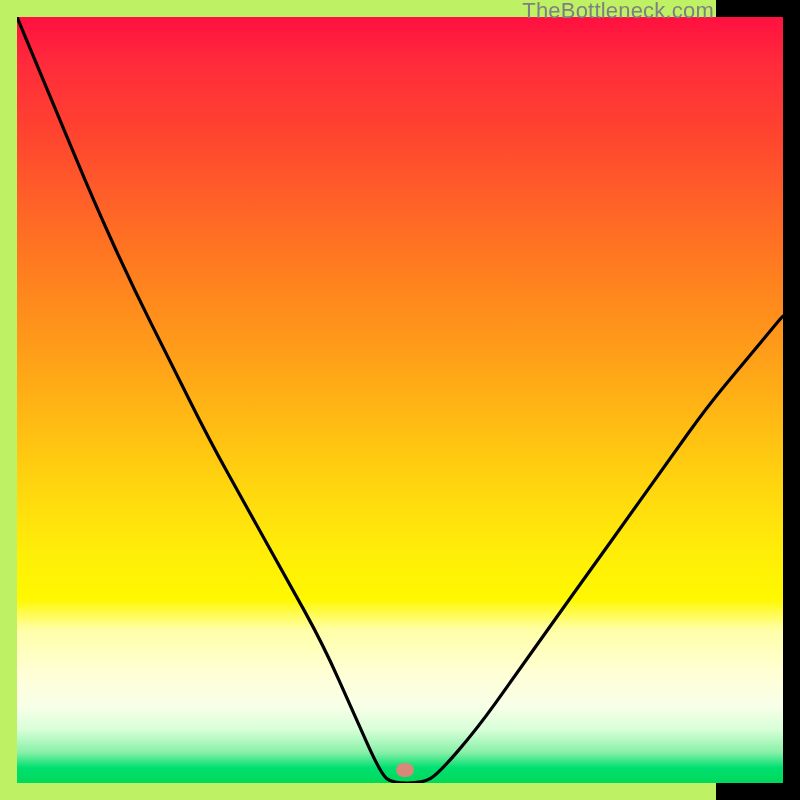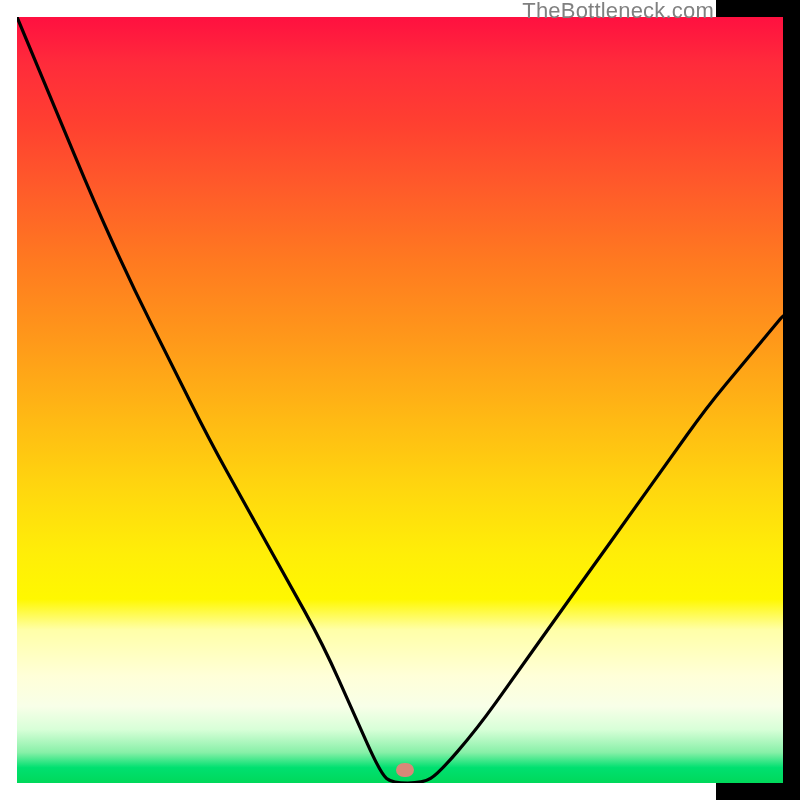--- a/index.html
+++ b/index.html
@@ -8,21 +8,21 @@
     width: 800px;
     height: 800px;
     background: #000;
     font-family: Arial, Helvetica, sans-serif;
     overflow: hidden;
   }
   .frame {
     position: relative;
     width: 716px;
     height: 800px;
-    background: #ffffff;
+    background: #bef264;
     text-align: right;
   }
   .plot-area {
     position: absolute;
     left: 17px;
     top: 17px;
     width: 766px;
     height: 766px;
     
     background:

